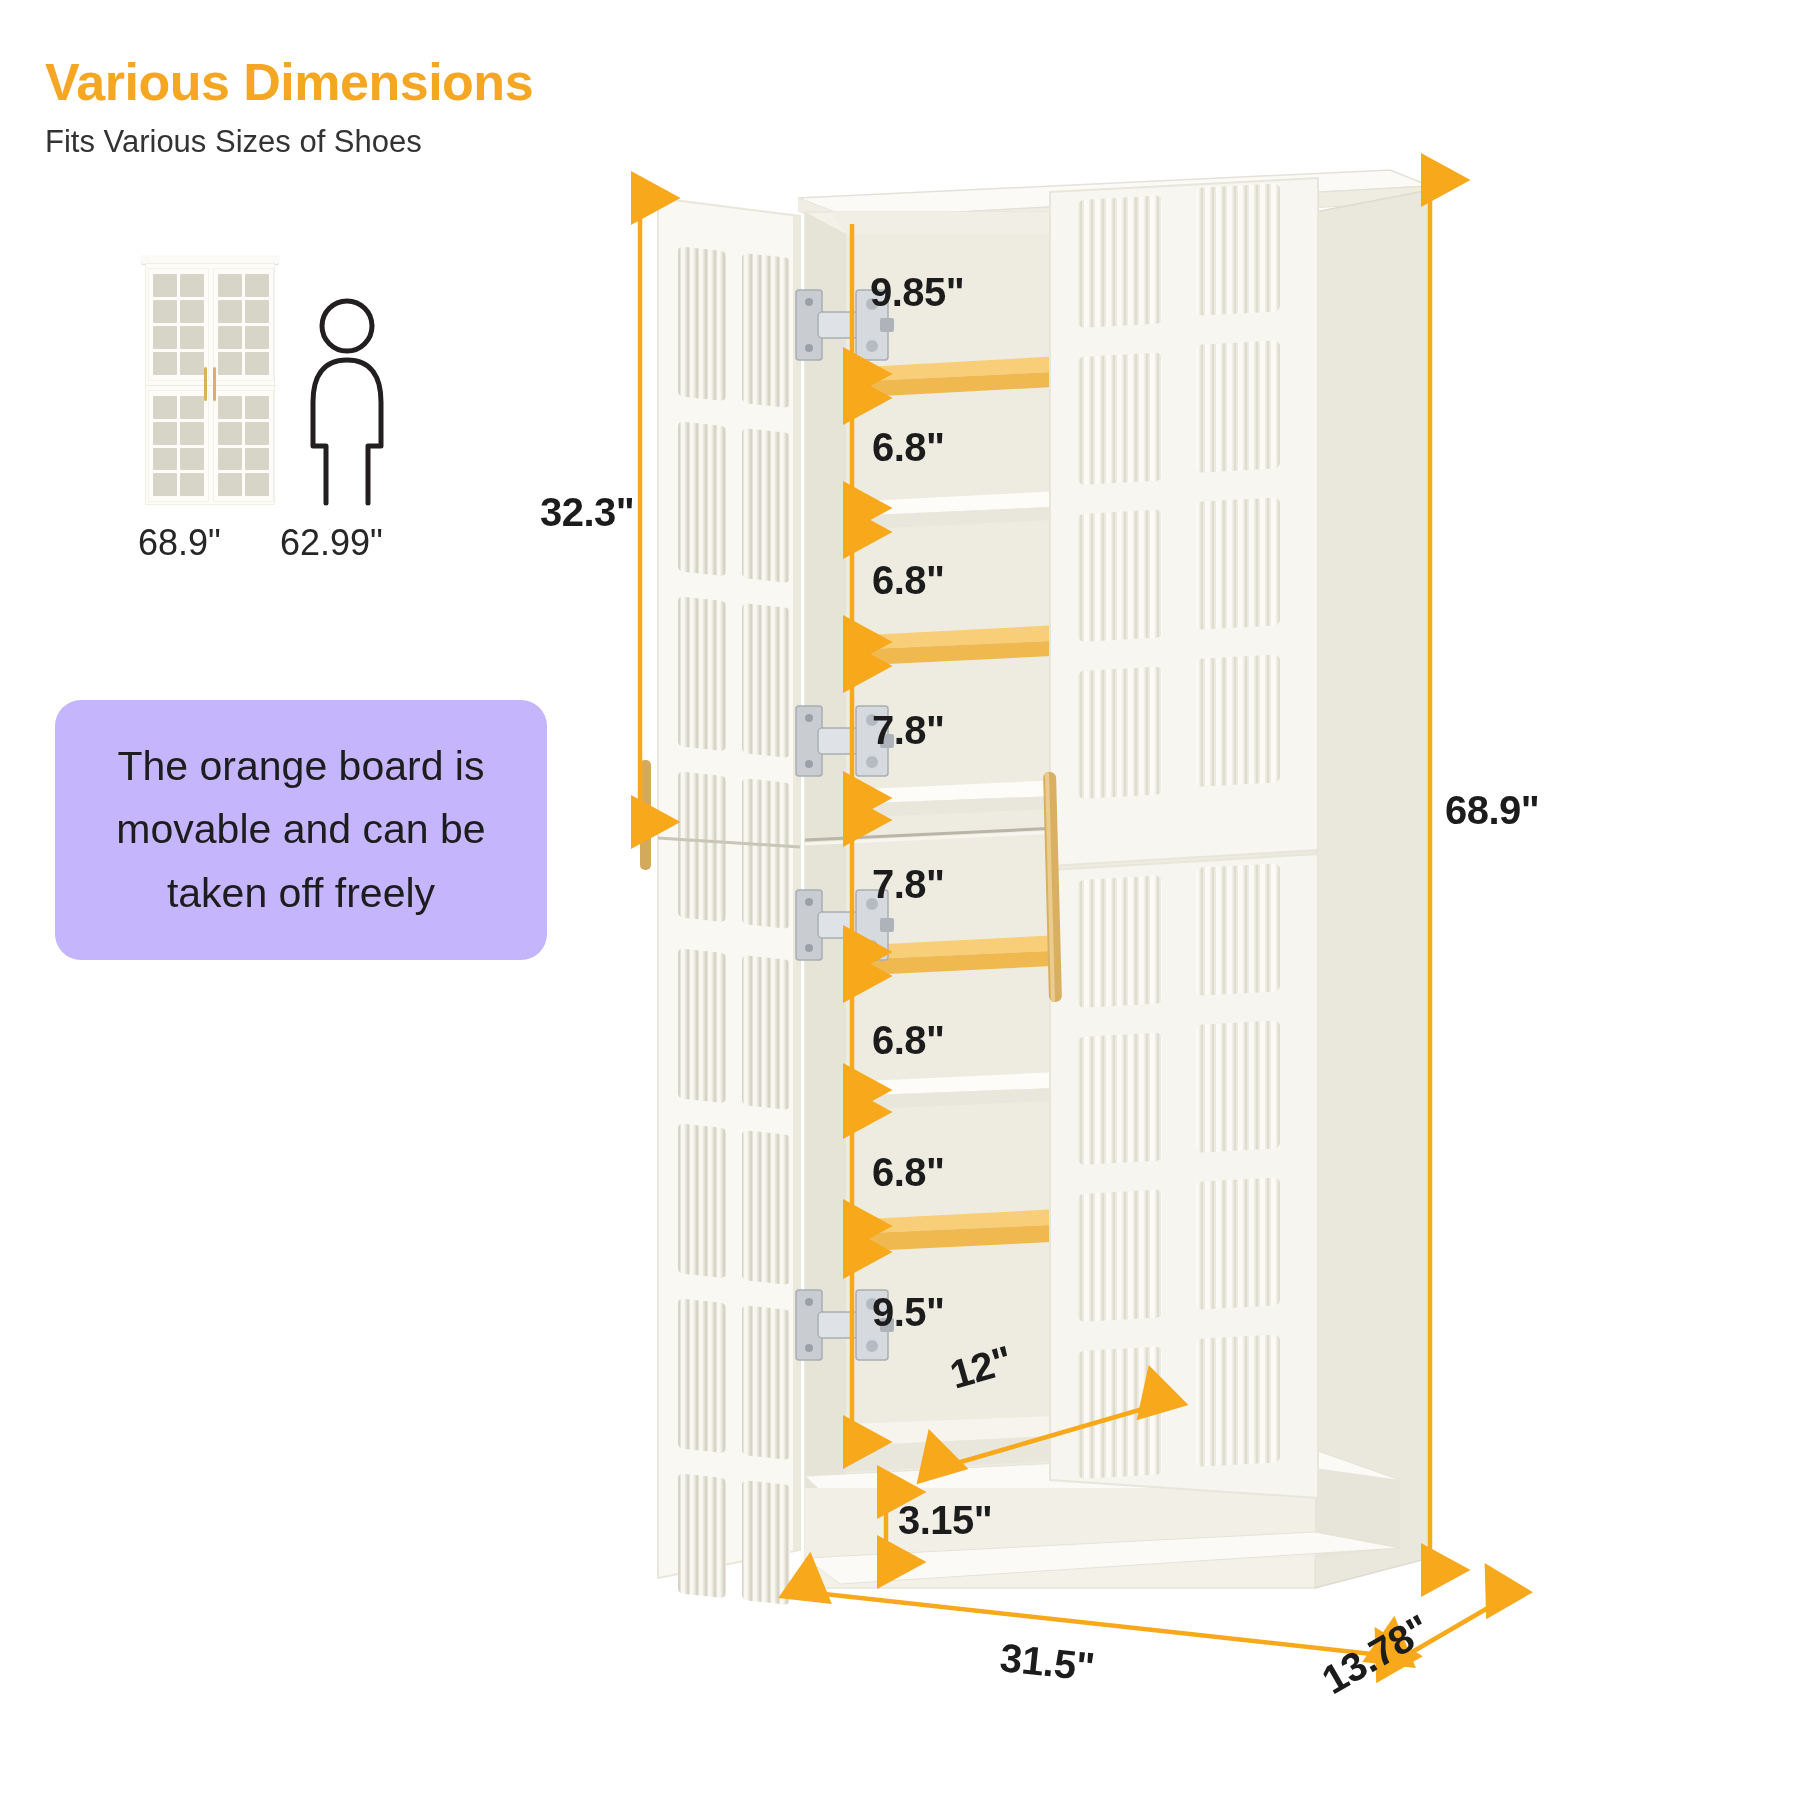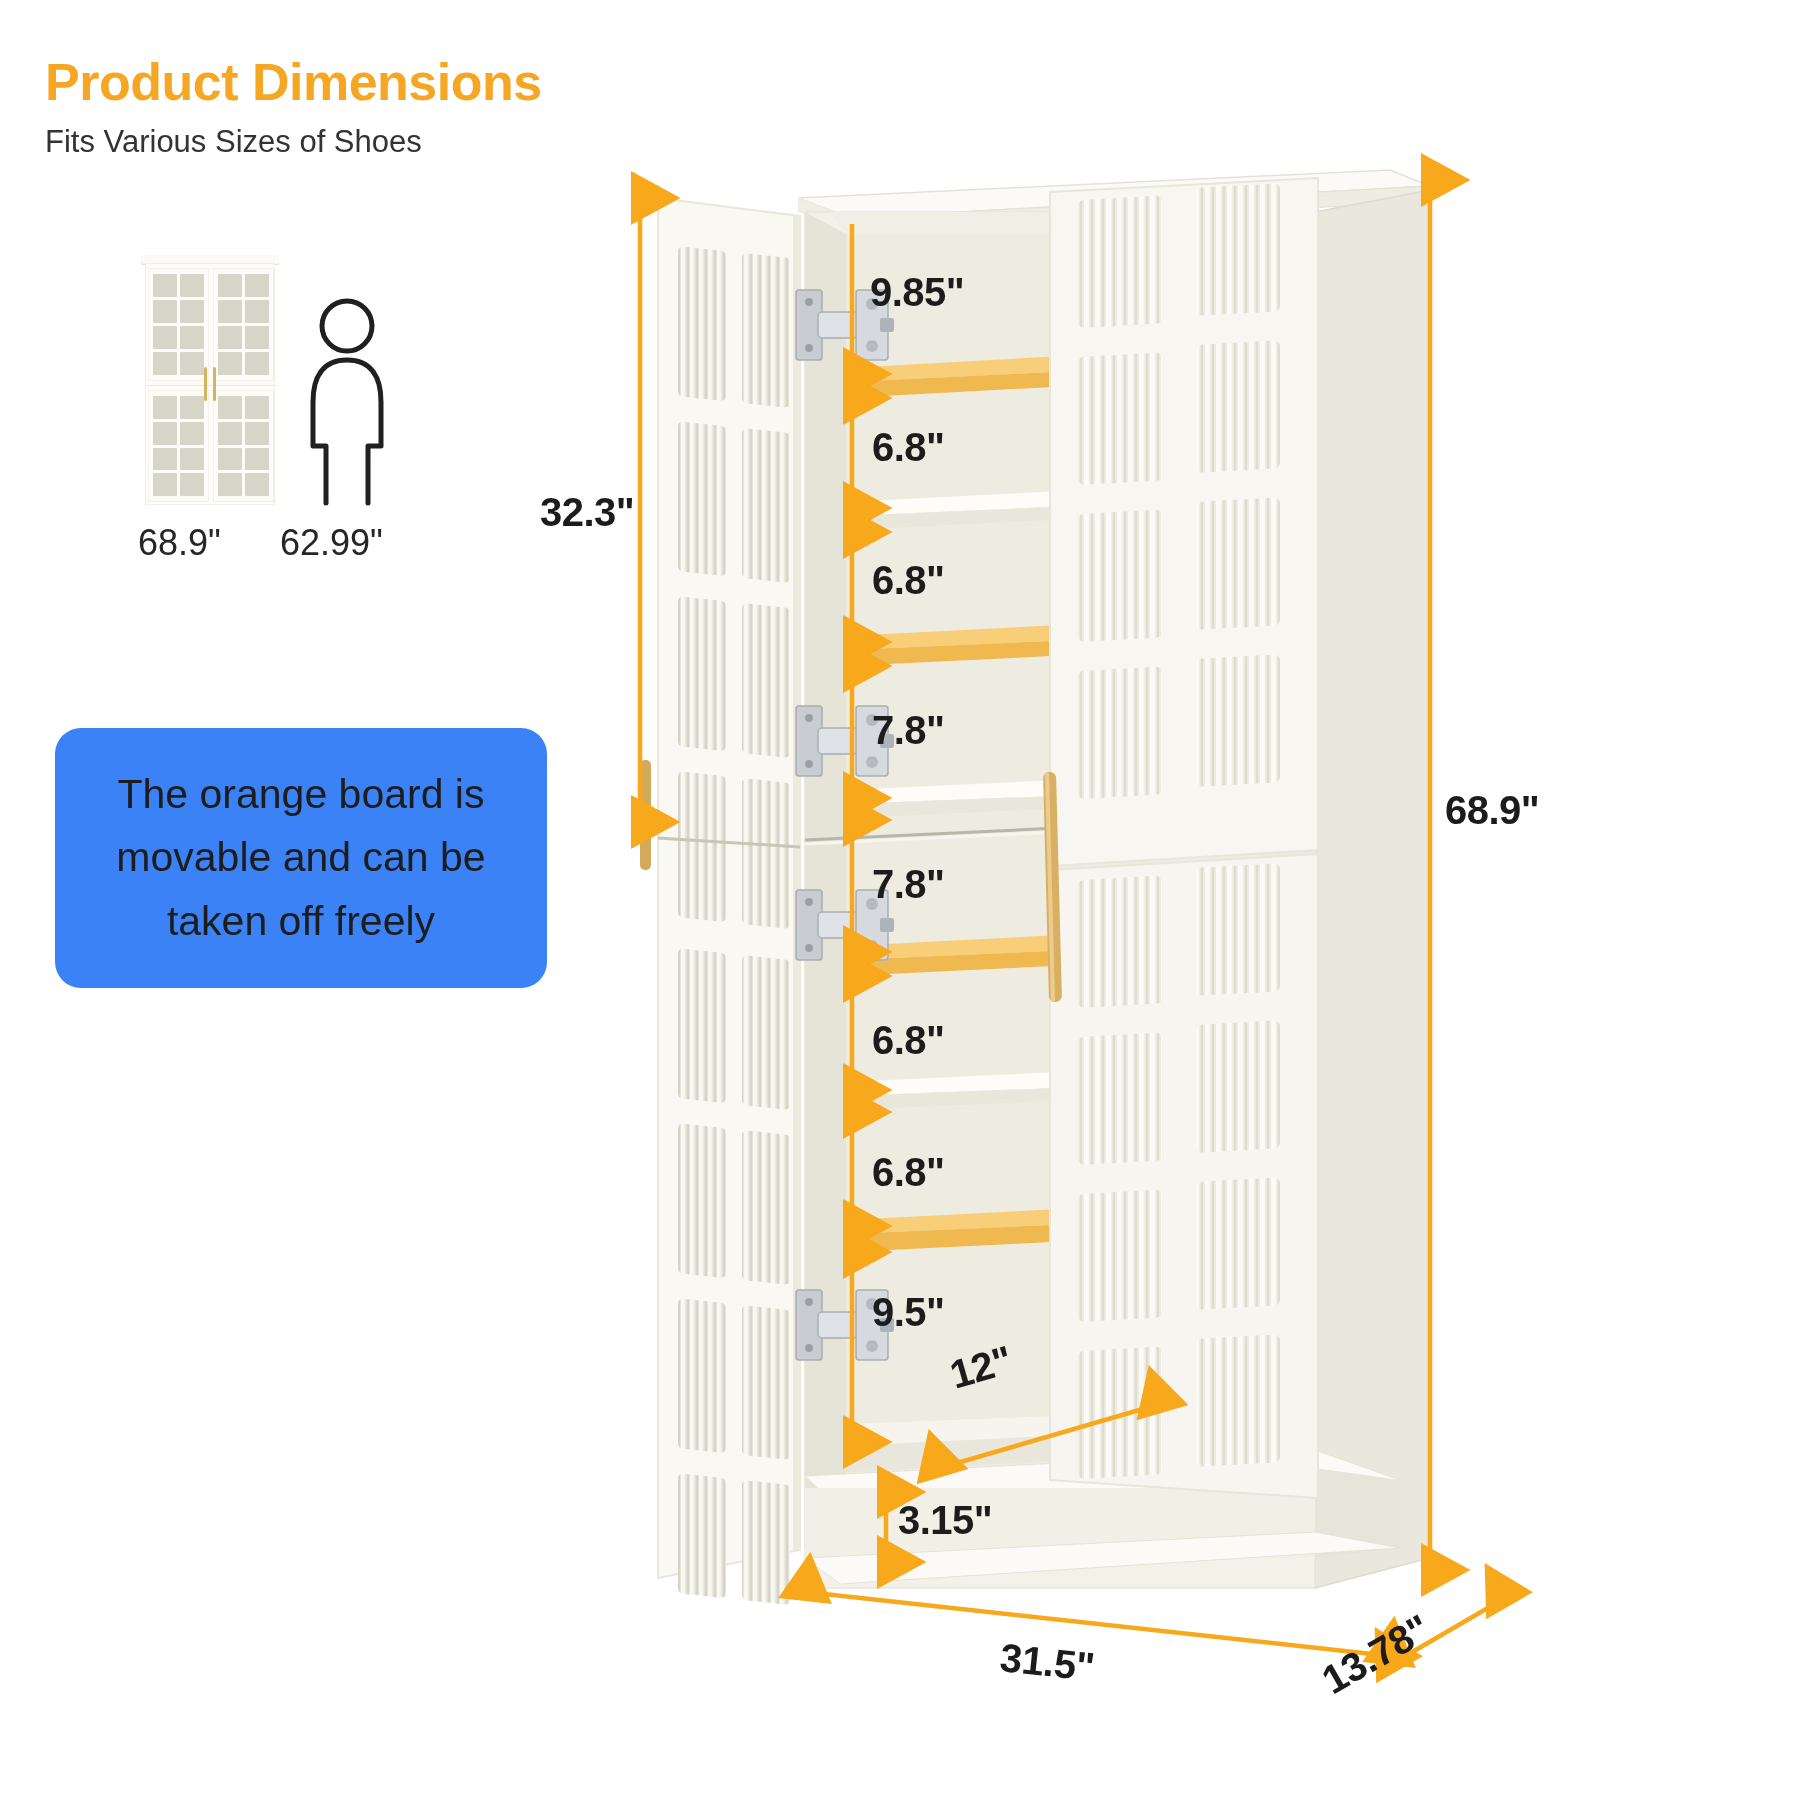--- a/index.html
+++ b/index.html
@@ -60,42 +60,42 @@
 
   .scale-label {
     position:absolute; font-size:36px; color:#262626; white-space:nowrap;
   }
   #label-cab  { left:18px;  top:272px; }
   #label-person { left:160px; top:272px; }
 
   
   #callout {
     position:absolute; left:55px; top:700px; width:492px; height:260px;
-    background:#3b82f6; border-radius:26px;
+    background:#c4b5fd; border-radius:26px;
     display:flex; align-items:center; justify-content:center;
-    text-align:center; padding:18px 54px;margin-top:28px;
+    text-align:center; padding:18px 54px;
   }
   #callout span {
     font-size:41px; line-height:1.55; color:#1d1d1d;
   }
 
   
   #scene { position:absolute; left:600px; top:150px; width:1200px; height:1650px; }
 
   .dim-text {
     position:absolute; font-size:40px; font-weight:bold; color:#1c1c1c;
     white-space:nowrap; letter-spacing:-0.5px;
   }
 
   svg.scene-svg { position:absolute; left:0; top:0; }
 </style>
 </head>
 <body>
 
-<div id="title">Product Dimensions</div>
+<div id="title">Various Dimensions</div>
 <div id="subtitle">Fits Various Sizes of Shoes</div>
 
 <div id="scale-group">
 
   <div class="mini-cab">
     <div class="mini-top-board"></div>
     <div class="mini-body">
       <div class="mini-half upper">
         <div class="mini-door">
           <div class="mini-pane"></div>

